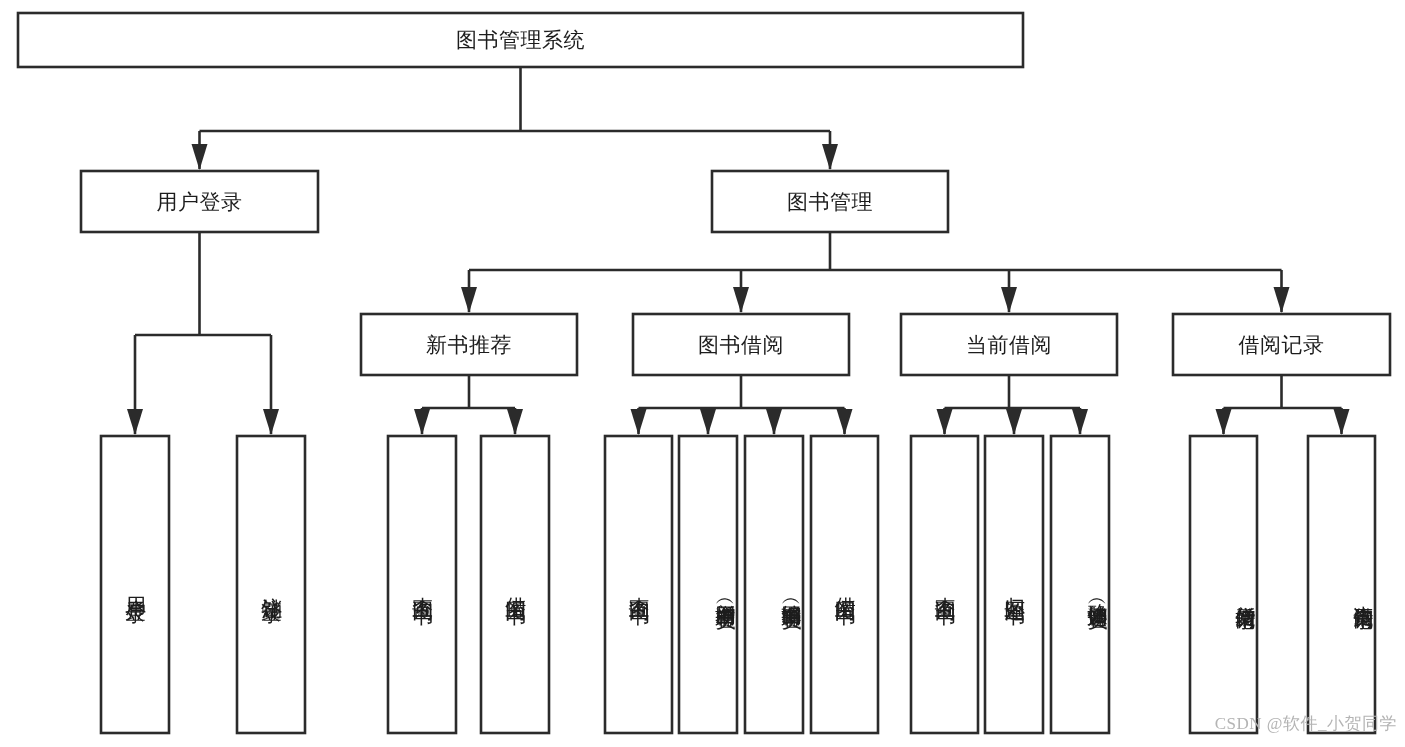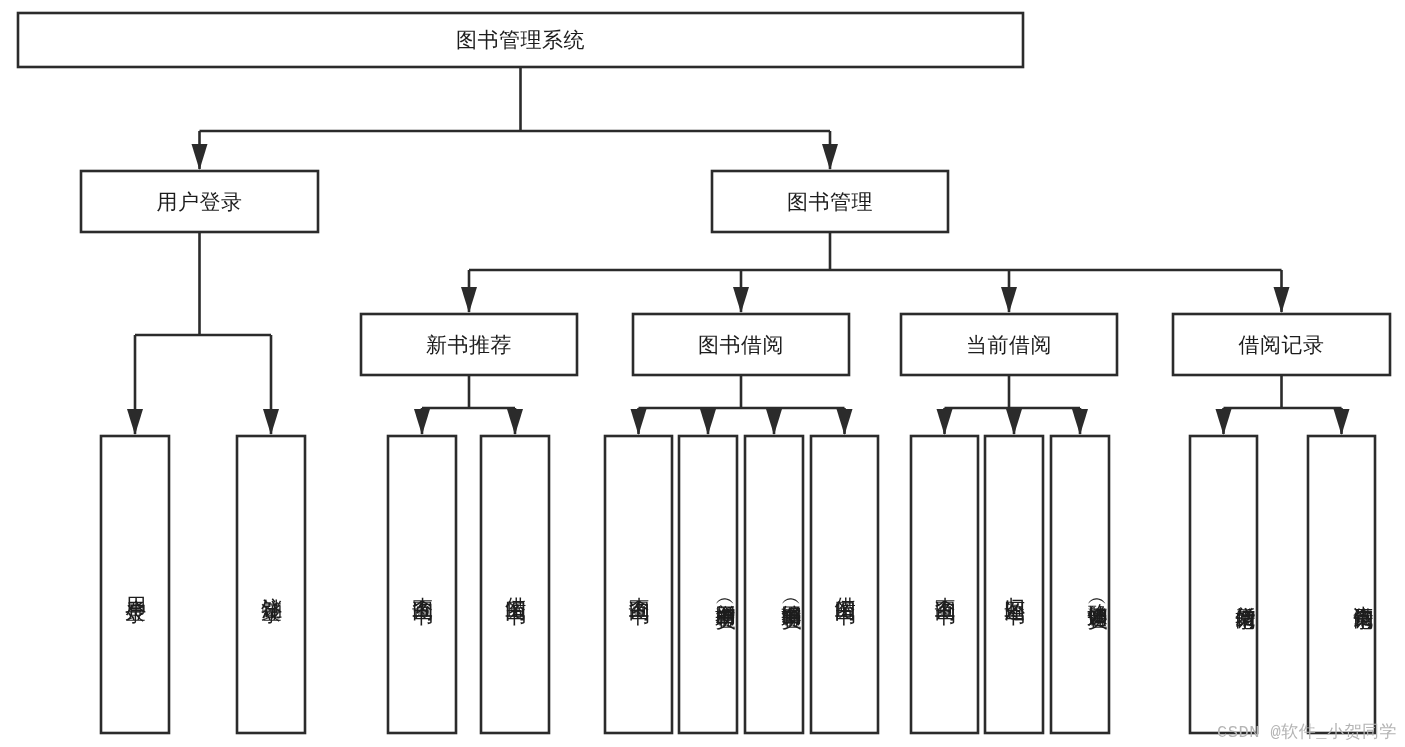--- a/index.html
+++ b/index.html
@@ -61,22 +61,22 @@
     display: flex;
     align-items: center;
     justify-content: center;
     text-align: center;
     white-space: nowrap;
     pointer-events: none;
   }
   .watermark {
     position: absolute;
     right: 8px;
-    bottom: 4px;
-    font-family: Liberation Mono, monospace;
+    bottom: 12px;
+    font-family: Liberation Serif, serif;
     font-size: 17px;
     color: #b4b4b4;
     letter-spacing: 0.5px;
     white-space: nowrap;
   }
 </style>
 </head>
 <body>
 
 <div id="diagram-root">

